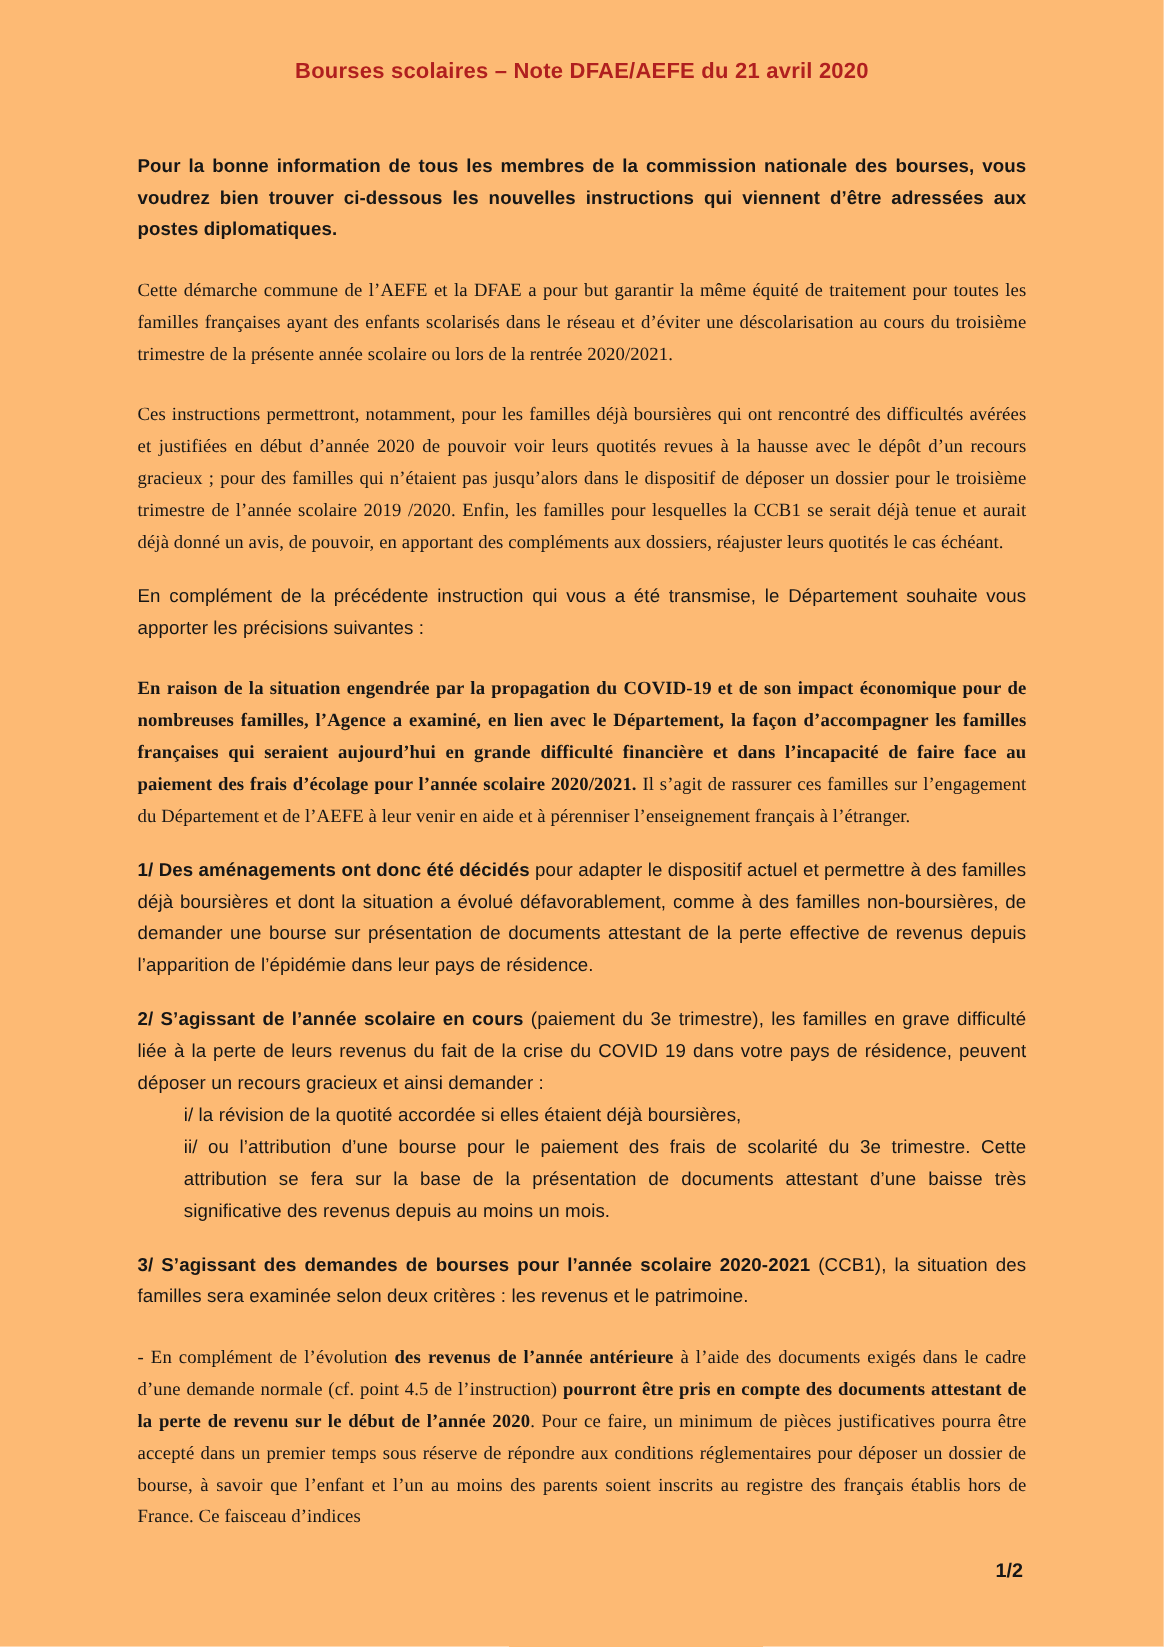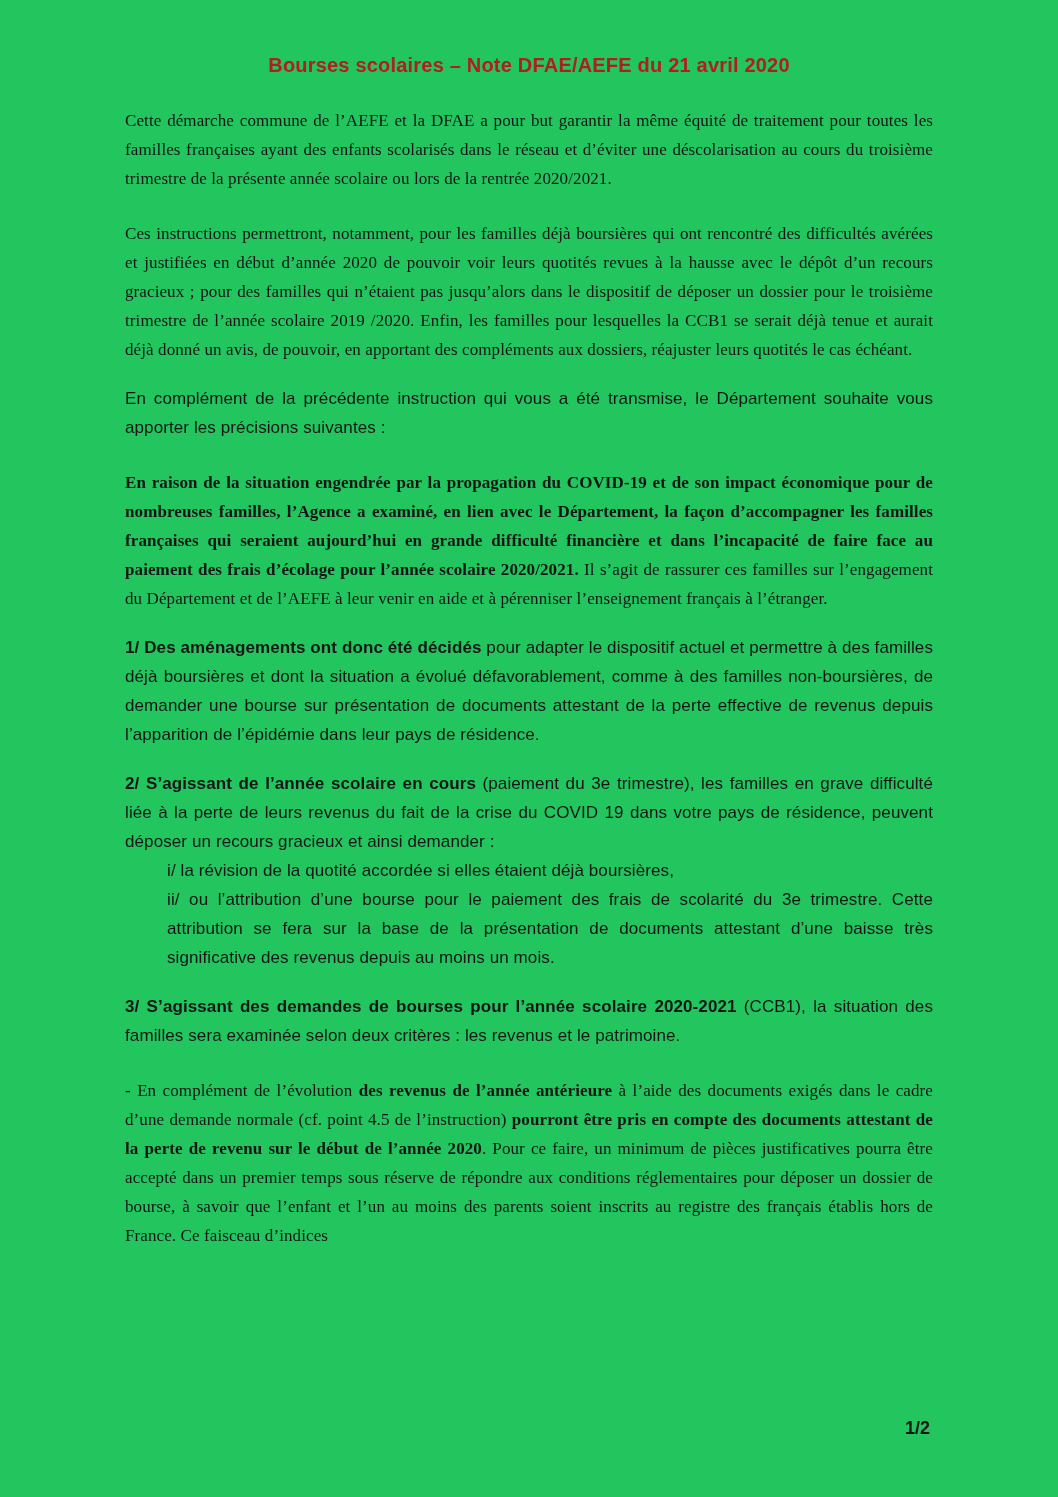--- a/index.html
+++ b/index.html
@@ -4,21 +4,21 @@
 <style>
   html, body {
     margin: 0;
     padding: 0;
     background: #ffffff;
   }
   .page {
     position: relative;
     width: 1058px;
     height: 1497px;
-    background: #22c55e;
+    background: #fdba74;
     box-sizing: border-box;
     padding: 50px 125px 0 125px;
     font-family: "Liberation Sans", sans-serif;
     color: #161616;
     overflow: hidden;
   }
   .doc-title {
     margin: 0 0 0 0;
     text-align: center;
     font-size: 20px;
@@ -53,20 +53,21 @@
     color: #161616;
   }
 </style>
 </head>
 <body>
 
 <div class="page">
   <h1 class="doc-title" style="color: rgb(176, 31, 31);">Bourses scolaires – Note DFAE/AEFE du 21 avril 2020</h1>
 
   <div class="doc-body" id="doc-body">
+      <p class="para sp-xl"><span class="b">Pour la bonne information de tous les membres de la commission nationale des bourses, vous voudrez bien trouver ci-dessous les nouvelles instructions qui viennent d’être adressées aux postes diplomatiques.</span></p>
       <p class="para sp-md"><span>Cette démarche commune de l’AEFE et la DFAE a pour but garantir la même équité de traitement pour toutes les familles françaises ayant des enfants scolarisés dans le réseau et d’éviter une déscolarisation au cours du troisième trimestre de la présente année scolaire ou lors de la rentrée 2020/2021.</span></p>
       <p class="para sp-md"><span>Ces instructions permettront, notamment, pour les familles déjà boursières qui ont rencontré des difficultés avérées et justifiées en début d’année 2020 de pouvoir voir leurs quotités revues à la hausse avec le dépôt d’un recours gracieux ; pour des familles qui n’étaient pas jusqu’alors dans le dispositif de déposer un dossier pour le troisième trimestre de l’année scolaire 2019 /2020. Enfin, les familles pour lesquelles la CCB1 se serait déjà tenue et aurait déjà donné un avis, de pouvoir, en apportant des compléments aux dossiers, réajuster leurs quotités le cas échéant.</span></p>
       <p class="para sp-lg"><span>En complément de la précédente instruction qui vous a été transmise, le Département souhaite vous apporter les précisions suivantes :</span></p>
       <p class="para sp-md"><span class="b">En raison de la situation engendrée par la propagation du COVID-19 et de son impact économique pour de nombreuses familles, l’Agence a examiné, en lien avec le Département, la façon d’accompagner les familles françaises qui seraient aujourd’hui en grande difficulté financière et dans l’incapacité de faire face au paiement des frais d’écolage pour l’année scolaire 2020/2021.</span><span> Il s’agit de rassurer ces familles sur l’engagement du Département et de l’AEFE à leur venir en aide et à pérenniser l’enseignement français à l’étranger.</span></p>
       <p class="para sp-lg"><span class="b">1/ Des aménagements ont donc été décidés</span><span> pour adapter le dispositif actuel et permettre à des familles déjà boursières et dont la situation a évolué défavorablement, comme à des familles non-boursières, de demander une bourse sur présentation de documents attestant de la perte effective de revenus depuis l’apparition de l’épidémie dans leur pays de résidence.</span></p>
       <p class="para sp-lg"><span class="b">2/ S’agissant de l’année scolaire en cours</span><span> (paiement du 3e trimestre), les familles en grave difficulté liée à la perte de leurs revenus du fait de la crise du COVID 19 dans votre pays de résidence, peuvent déposer un recours gracieux et ainsi demander :</span></p>
       <p class="para sp-sm indent"><span>i/ la révision de la quotité accordée si elles étaient déjà boursières,</span></p>
       <p class="para sp-sm indent"><span>ii/ ou l’attribution d’une bourse pour le paiement des frais de scolarité du 3e trimestre. Cette attribution se fera sur la base de la présentation de documents attestant d’une baisse très significative des revenus depuis au moins un mois.</span></p>
       <p class="para sp-lg"><span class="b">3/ S’agissant des demandes de bourses pour l’année scolaire 2020-2021</span><span> (CCB1), la situation des familles sera examinée selon deux critères : les revenus et le patrimoine.</span></p>
       <p class="para sp-md"><span>- En complément de l’évolution </span><span class="b">des revenus de l’année antérieure</span><span> à l’aide des documents exigés dans le cadre d’une demande normale (cf. point 4.5 de l’instruction) </span><span class="b">pourront être pris en compte des documents attestant de la perte de revenu sur le début de l’année 2020</span><span>. Pour ce faire, un minimum de pièces justificatives pourra être accepté dans un premier temps sous réserve de répondre aux conditions réglementaires pour déposer un dossier de bourse, à savoir que l’enfant et l’un au moins des parents soient inscrits au registre des français établis hors de France. Ce faisceau d’indices</span></p>

